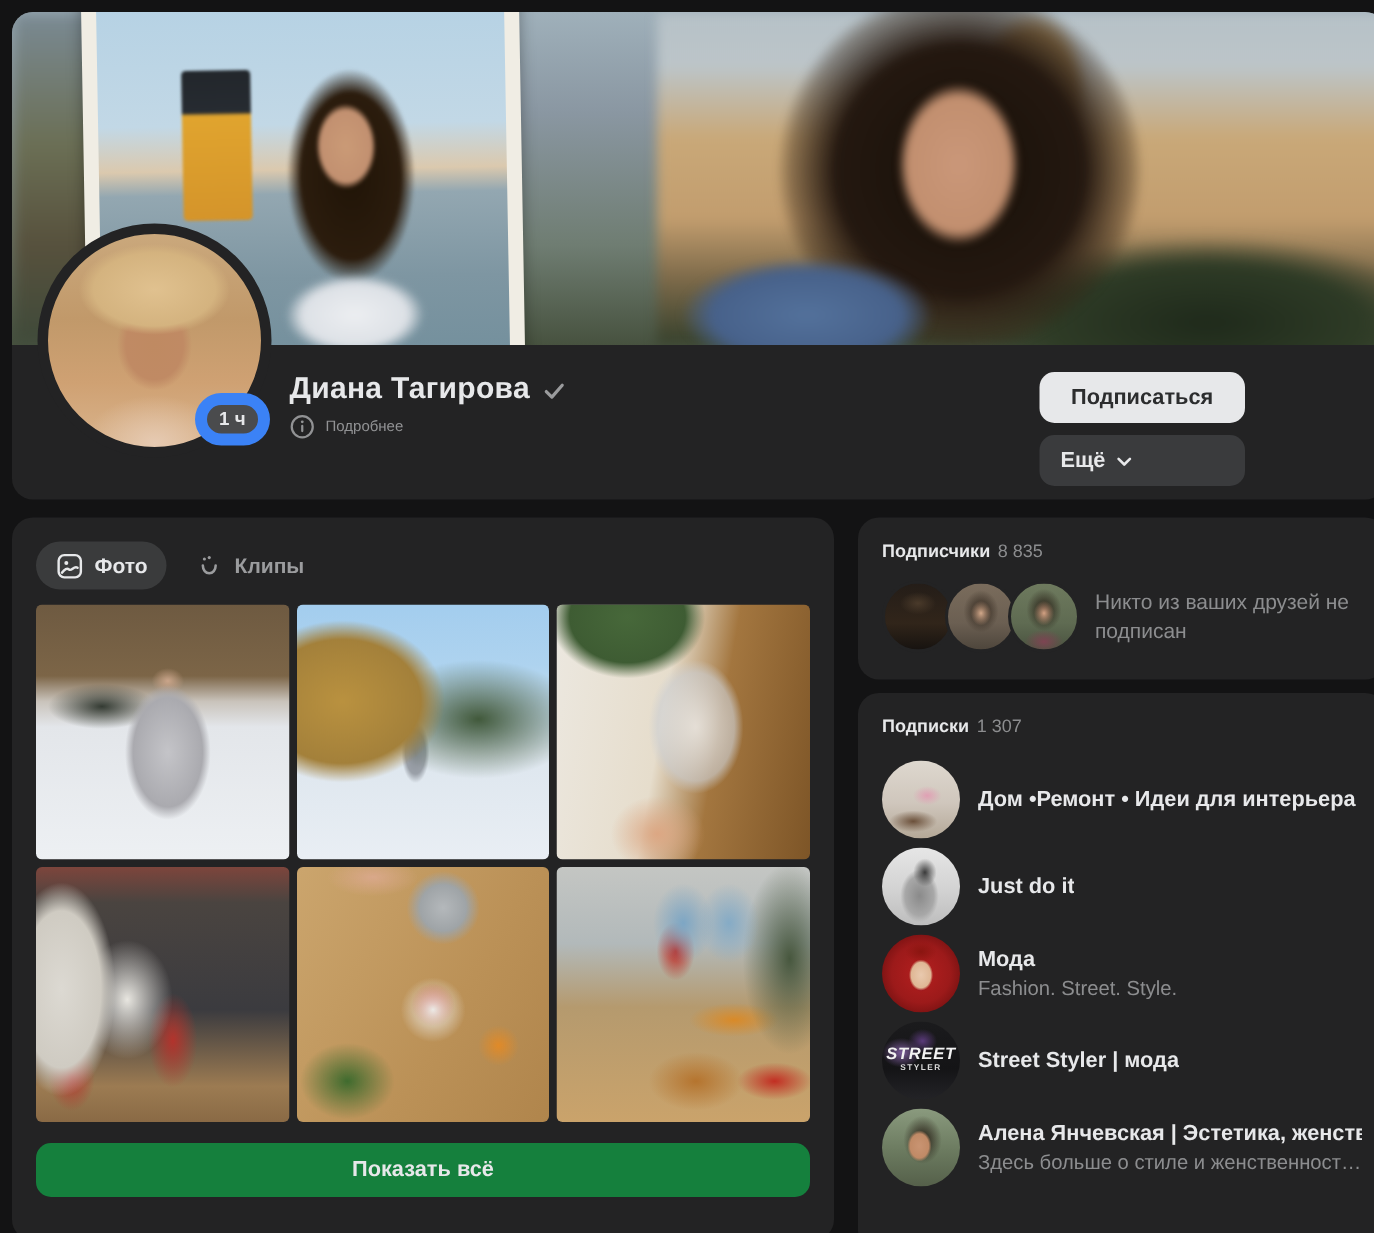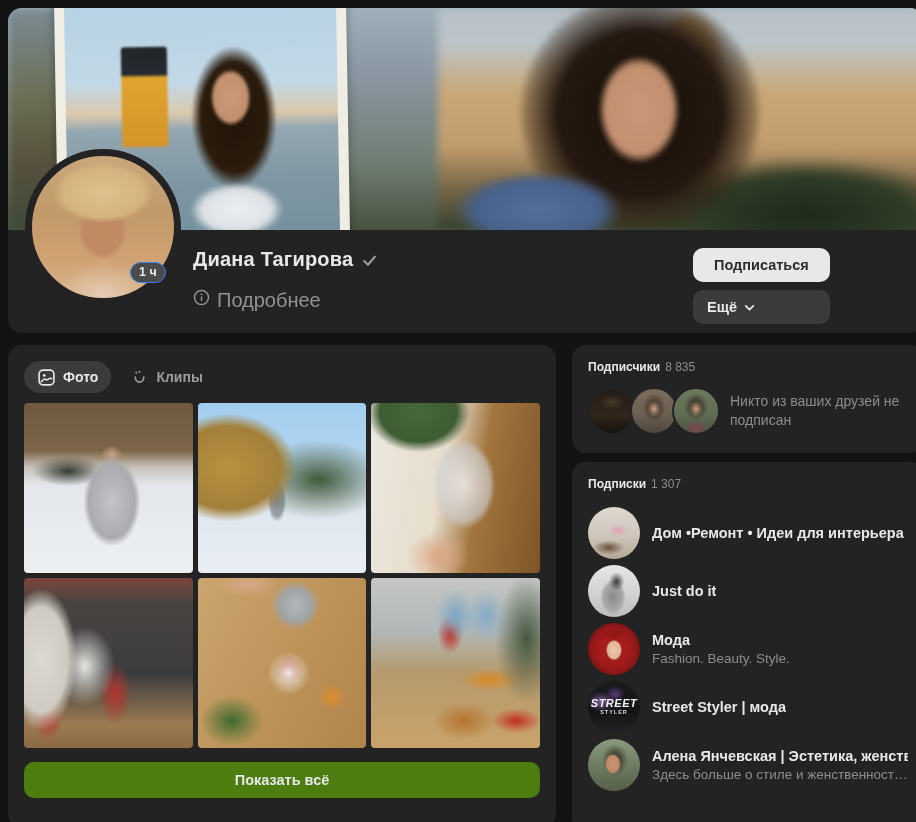--- a/index.html
+++ b/index.html
@@ -44,27 +44,27 @@
     background:radial-gradient(ellipse 58px 34px at 50% 55%,#eceef1 0%,#dde1e6 60%,transparent 80%);}
 
   .profile-avatar{position:absolute;left:17px;top:141px;width:142px;height:142px;border-radius:50%;
     border:7px solid #232324;overflow:hidden;cursor:pointer;
     background:
       radial-gradient(ellipse 70px 42px at 50% 26%,#e0c18f 0%,#d4b37f 58%,transparent 72%),
       radial-gradient(ellipse 33px 40px at 50% 52%,#bf8a62 0%,#c08a64 58%,transparent 76%),
       radial-gradient(ellipse 62px 42px at 50% 98%,#e6cab2 0%,transparent 75%),
       linear-gradient(180deg,#caa87c 0%,#c1996a 40%,#cfa173 70%,#d9b48c 100%);}
   .online-badge{position:absolute;left:122px;top:254px;background:#4a4b4d;color:#e7e8ea;
-    border:1px solid #3b82f6;border-radius:999px;font-size:12.5px;font-weight:600;
+    border:8px solid #3b82f6;border-radius:999px;font-size:12.5px;font-weight:600;
     padding:2px 8px;line-height:15px;}
   .profile-name-row{position:absolute;left:185px;top:240px;display:flex;align-items:center;gap:8px;}
   .profile-name{font-size:20px;font-weight:700;letter-spacing:.2px;}
   .verified{display:inline-flex;margin-top:2px;}
-  .details-row{position:absolute;left:185px;top:281px;display:flex;gap:7px;
-    color:#919294;font-size:20px;cursor:pointer;}
+  .details-row{position:absolute;left:185px;top:268px;display:flex;align-items:center;gap:7px;
+    color:#919294;font-size:10px;cursor:pointer;}
   .actions{position:absolute;left:685px;top:240px;display:flex;gap:8px;flex-direction:column;}
   .btn{border:none;border-radius:10px;height:34px;font-size:14.5px;font-weight:600;
     font-family:"Liberation Sans",sans-serif;cursor:pointer;display:flex;align-items:center;gap:6px;}
   .btn-follow{background:#e7e8ea;color:#2c2d2e;padding:0 21px;}
   .btn-more{background:#3a3b3d;color:#e7e8ea;padding:0 14px;}
 
   
   #photos-card{left:8px;top:345px;width:548px;height:482px;padding:16px;box-sizing:border-box;}
   .tabs{display:flex;align-items:center;gap:6px;height:32px;}
   .tab{display:flex;align-items:center;gap:7px;padding:0 13px;height:32px;border-radius:17px;
@@ -104,21 +104,21 @@
     linear-gradient(120deg,#cba56d 0%,#bb9157 60%,#b0854c 100%);}
   .p6{background:
     radial-gradient(ellipse 26px 34px at 50% 22%,#7da6c4 0%,transparent 78%),
     radial-gradient(ellipse 26px 34px at 68% 22%,#85abc6 0%,transparent 78%),
     radial-gradient(ellipse 42px 85px at 92% 36%,#47573e 0%,transparent 75%),
     radial-gradient(ellipse 17px 26px at 47% 33%,#c0251c 0%,transparent 75%),
     radial-gradient(ellipse 42px 26px at 55% 84%,#b5742e 0%,transparent 75%),
     radial-gradient(ellipse 32px 16px at 86% 84%,#c22e22 0%,transparent 78%),
     radial-gradient(ellipse 40px 15px at 70% 60%,#d98a28 0%,transparent 75%),
     linear-gradient(180deg,#c4c6c3 0%,#b2b9ba 30%,#b59a6e 55%,#caa36b 100%);}
-  .show-all{margin-top:14px;width:100%;height:36px;background:#4d7c0f;border:none;border-radius:10px;
+  .show-all{margin-top:14px;width:100%;height:36px;background:#15803d;border:none;border-radius:10px;
     color:#e7e8ea;font-size:14.5px;font-weight:600;font-family:"Liberation Sans",sans-serif;cursor:pointer;}
 
   
   #followers-card{left:572px;top:345px;width:352px;height:108px;padding:15px 16px;box-sizing:border-box;}
   .section-header{font-size:12px;font-weight:700;cursor:pointer;}
   .section-count{color:#8c8d8f;font-weight:400;margin-left:5px;}
   .followers-row{margin-top:13px;display:flex;align-items:center;gap:10px;}
   .avatar-stack{display:flex;}
   .stack-av{width:44px;height:44px;border-radius:50%;border:2px solid #232324;cursor:pointer;}
   .stack-av + .stack-av{margin-left:-6px;}
@@ -284,21 +284,21 @@
     <div class="sub-row">
       <div class="sub-av sa2"></div>
       <div class="sub-texts">
         <div class="sub-title">Just do it</div>
       </div>
     </div>
     <div class="sub-row">
       <div class="sub-av sa3"></div>
       <div class="sub-texts">
         <div class="sub-title">Мода</div>
-        <div class="sub-subtitle">Fashion. Beauty. Style.</div>
+        <div class="sub-subtitle">Fashion. Street. Style.</div>
       </div>
     </div>
     <div class="sub-row">
       <div class="sub-av sa4">
         <span class="street-big">STREET</span>
         <span class="street-small">STYLER</span>
       </div>
       <div class="sub-texts">
         <div class="sub-title">Street Styler | мода</div>
       </div>

